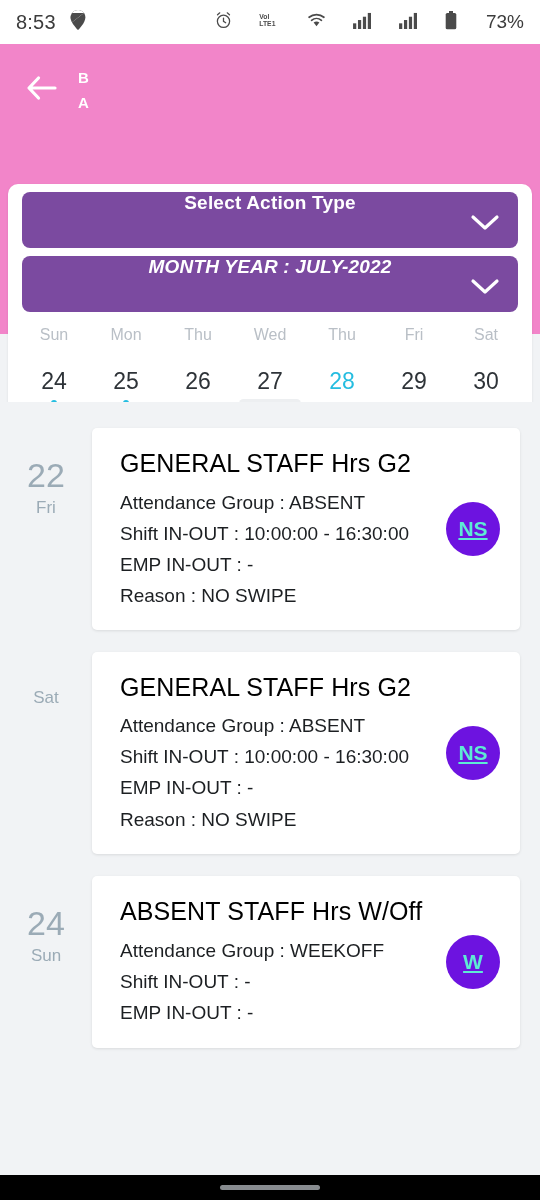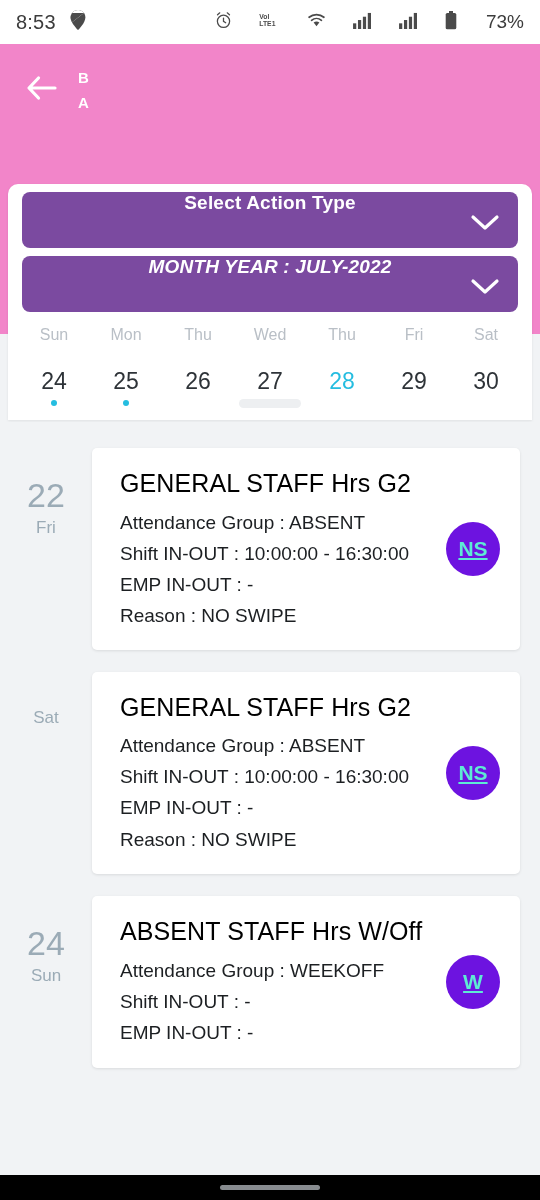--- a/index.html
+++ b/index.html
@@ -84,21 +84,21 @@
     position:absolute; bottom:2px; left:50%; transform:translateX(-50%);
     width:6px; height:6px; border-radius:50%; background:#25BDE0;
   }
   .drag-handle {
     width:62px; height:9px; border-radius:5px; background:#EDEFF1;
     margin:6px auto 12px auto; cursor:pointer;
   }
 
   
   .list {
-    position:absolute; top:422px; left:0; width:540px; height:770px;
+    position:absolute; top:402px; left:0; width:540px; height:770px;
     background:#F1F3F5; overflow:hidden;
   }
   .entry { display:flex; padding:0 20px 0 0; margin-bottom:22px; }
   .entry:first-child { margin-top:26px; }
   .date-col {
     width:92px; flex:none; padding-top:30px; text-align:center;
   }
   .date-num { font-size:34px; color:#9BABB6; line-height:1; font-weight:400; }
   .date-dow { font-size:17px; color:#9BABB6; margin-top:6px; }
   .card {

